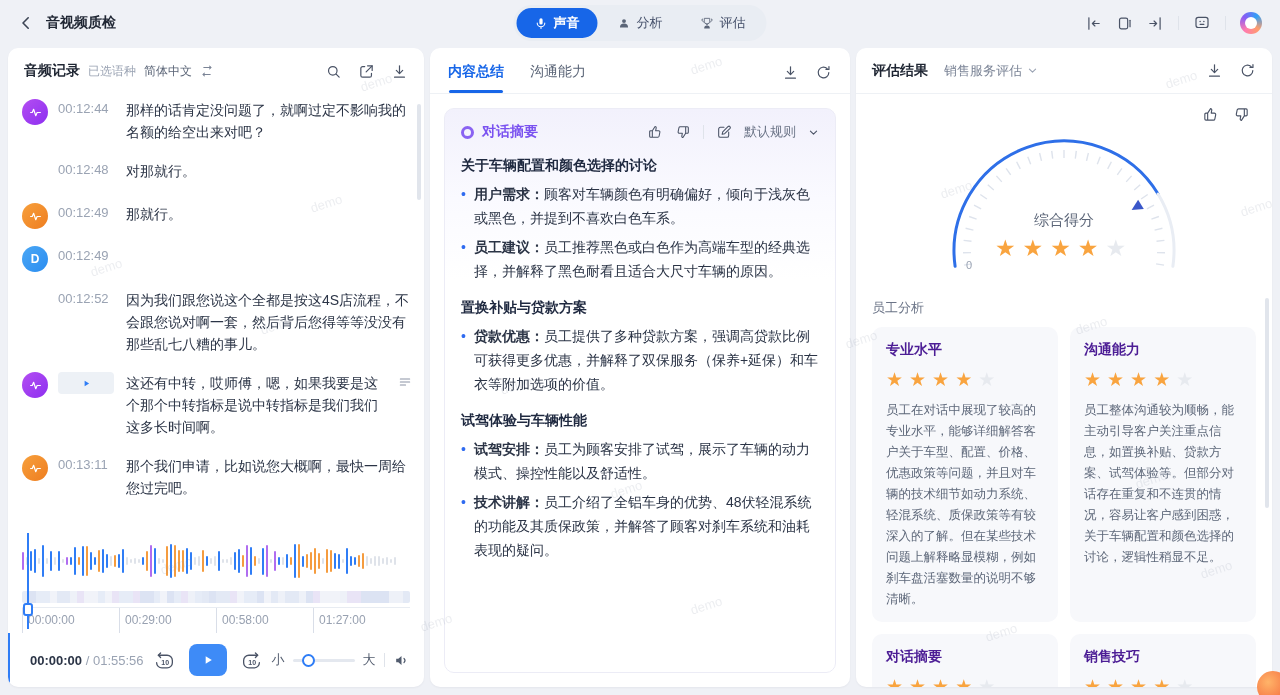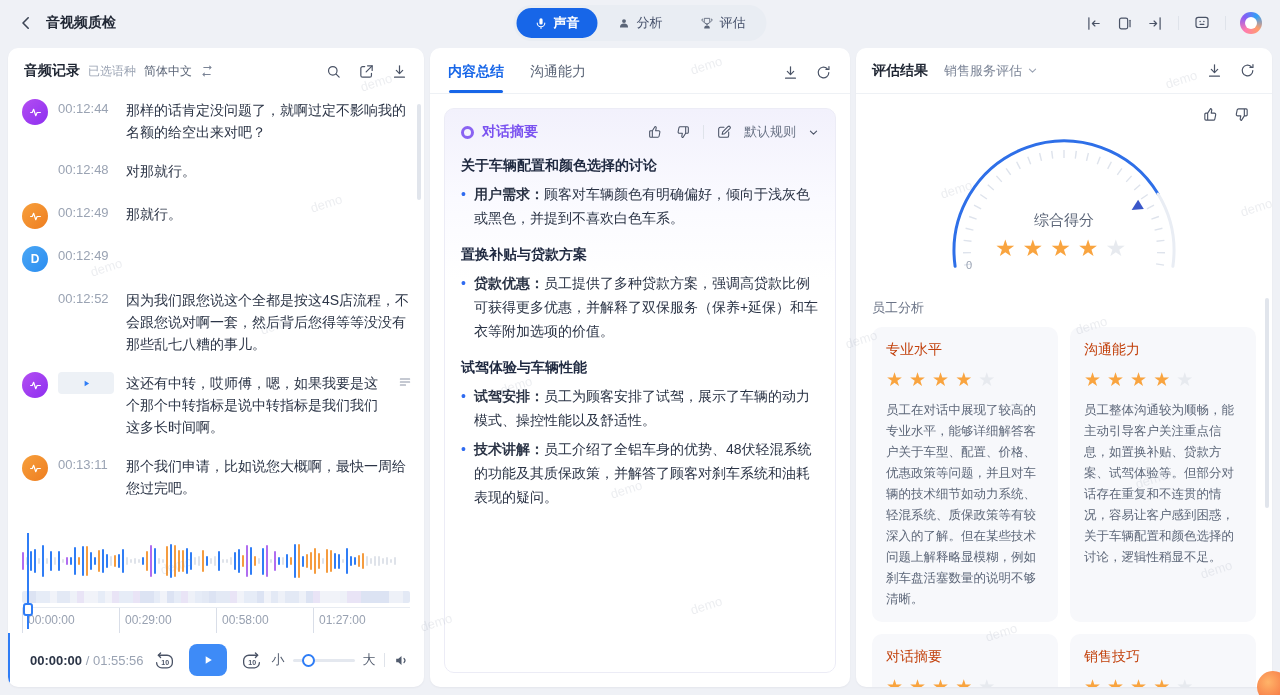--- a/index.html
+++ b/index.html
@@ -87,21 +87,21 @@
 .rp-body{flex:1;overflow:hidden;padding:4px 16px}
 .fb-row{display:flex;justify-content:flex-end;gap:14px;color:#707a8c;padding:8px 6px 0}
 .gauge-wrap{width:260px;margin:2px auto 0;position:relative;height:156px}
 .gauge-label{position:absolute;left:0;right:0;top:86px;text-align:center;color:#5d6779;font-size:15px}
 .gauge-stars{position:absolute;left:0;right:0;top:110px;text-align:center;font-size:23px;letter-spacing:7px;white-space:nowrap}
 .star.on{color:#f9a43f}
 .star.off{color:#e7eaef}
 .an-title{font-size:13px;color:#6b7487;margin:18px 0 10px}
 .cards{display:grid;grid-template-columns:1fr 1fr;gap:12px}
 .card{background:#f7f8fb;border-radius:10px;padding:14px 14px 12px}
-.card h4{font-size:14px;color:#c2410c;margin-bottom:9px;font-weight:400}
+.card h4{font-size:14px;color:#4c1d95;margin-bottom:9px;font-weight:700}
 .card .cstars{font-size:19px;letter-spacing:6px;margin-bottom:9px;white-space:nowrap}
 .card p{font-size:12.5px;line-height:21px;color:#5d6779}
 .scrollthumb{position:absolute;right:3px;width:4px;border-radius:2px;background:#e1e5ec}
 .watermark{position:absolute;font-size:13px;color:#8d96a8;opacity:.16;transform:rotate(-18deg);pointer-events:none;z-index:6}
 .fab{position:absolute;right:-9px;bottom:-8px;width:32px;height:32px;border-radius:50%;background:radial-gradient(circle at 35% 35%,#ffb469,#f25b33);z-index:7;cursor:pointer}
 </style>
 </head>
 <body>
 
 <div class="topbar">
@@ -598,20 +598,24 @@
         </div>
         <div class="sc-body">
           <div>
               <div class="sec">
     <div class="sec-h">关于车辆配置和颜色选择的讨论</div>
     <div class="sec-bullets">
                   <div class="bullet">
     <span class="bdot"></span>
     <p class="btext"><b class="blabel">用户需求：</b><span class="bbody">顾客对车辆颜色有明确偏好，倾向于浅灰色或黑色，并提到不喜欢白色车系。</span></p>
   </div>
+                  <div class="bullet">
+    <span class="bdot"></span>
+    <p class="btext"><b class="blabel">员工建议：</b><span class="bbody">员工推荐黑色或白色作为高端车型的经典选择，并解释了黑色耐看且适合大尺寸车辆的原因。</span></p>
+  </div>
                 </div>
   </div>
               <div class="sec">
     <div class="sec-h">置换补贴与贷款方案</div>
     <div class="sec-bullets">
                   <div class="bullet">
     <span class="bdot"></span>
     <p class="btext"><b class="blabel">贷款优惠：</b><span class="bbody">员工提供了多种贷款方案，强调高贷款比例可获得更多优惠，并解释了双保服务（保养+延保）和车衣等附加选项的价值。</span></p>
   </div>
                 </div>

